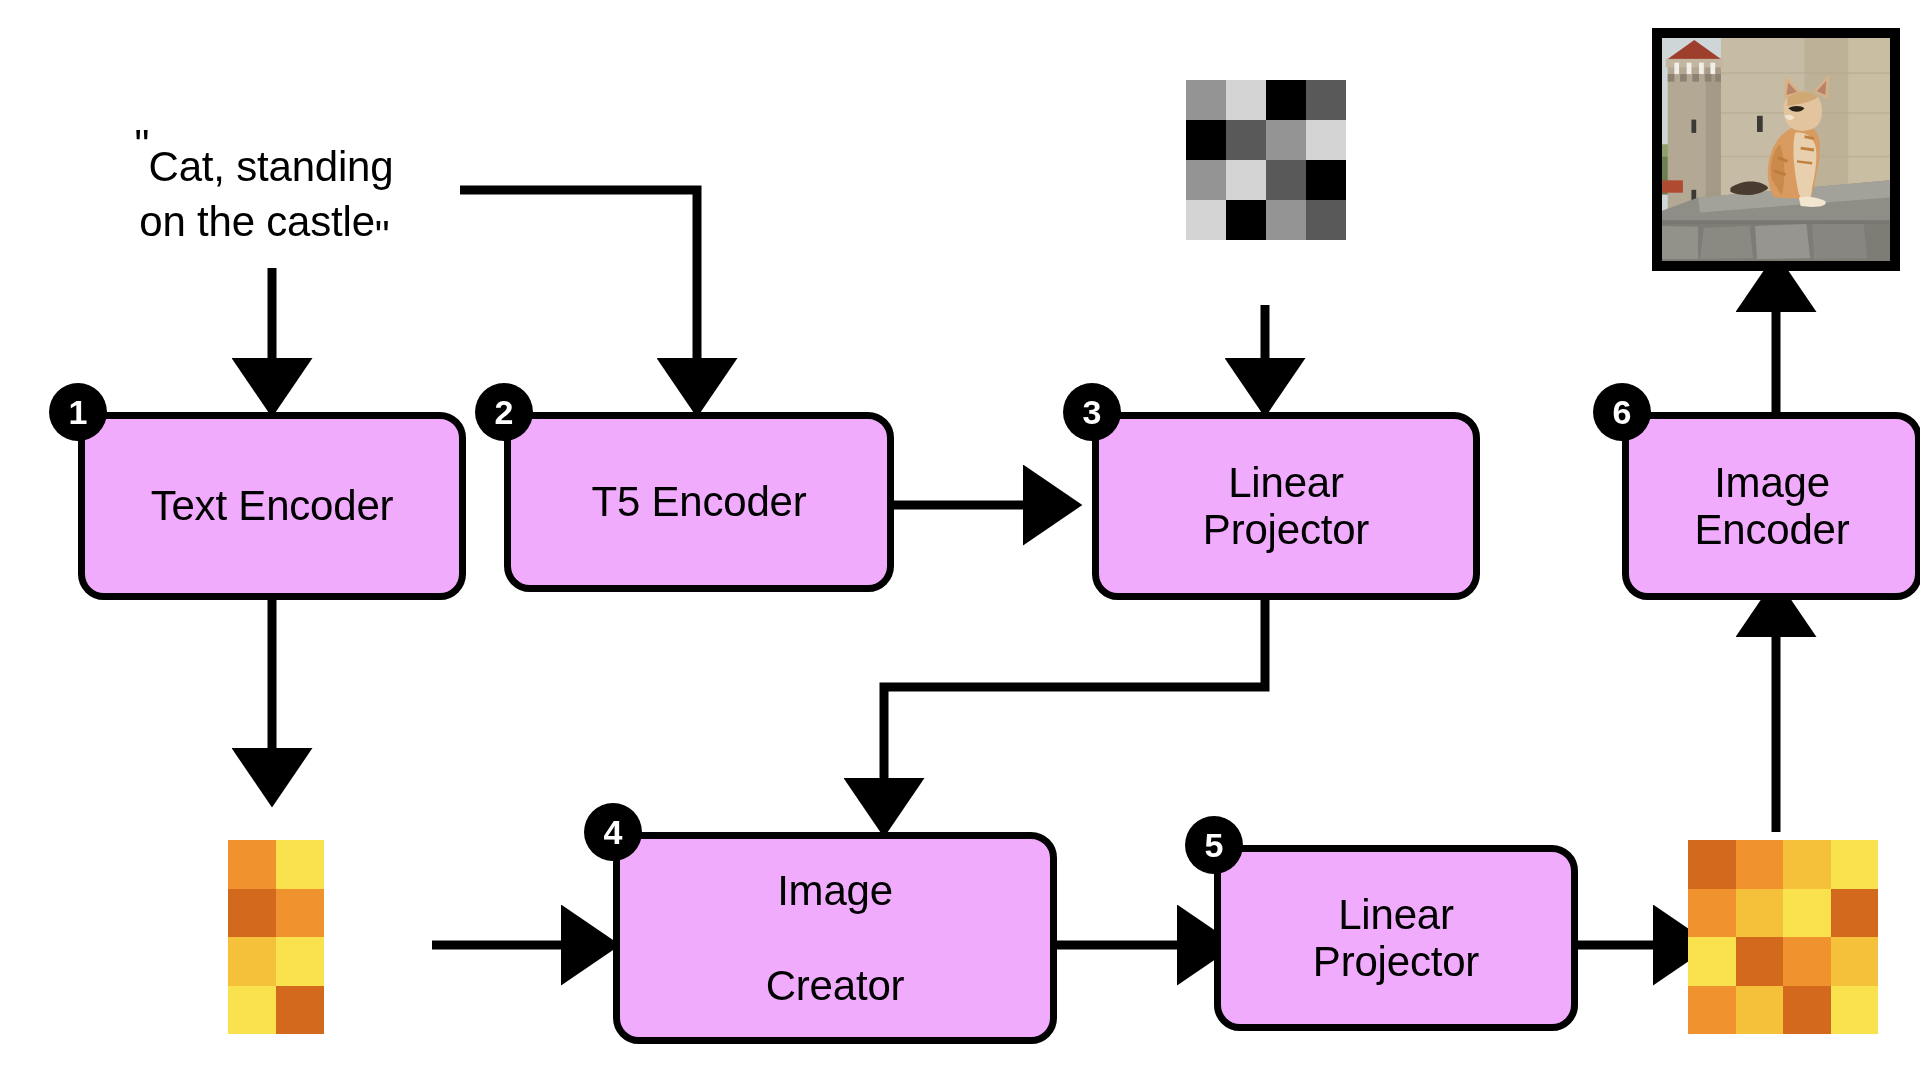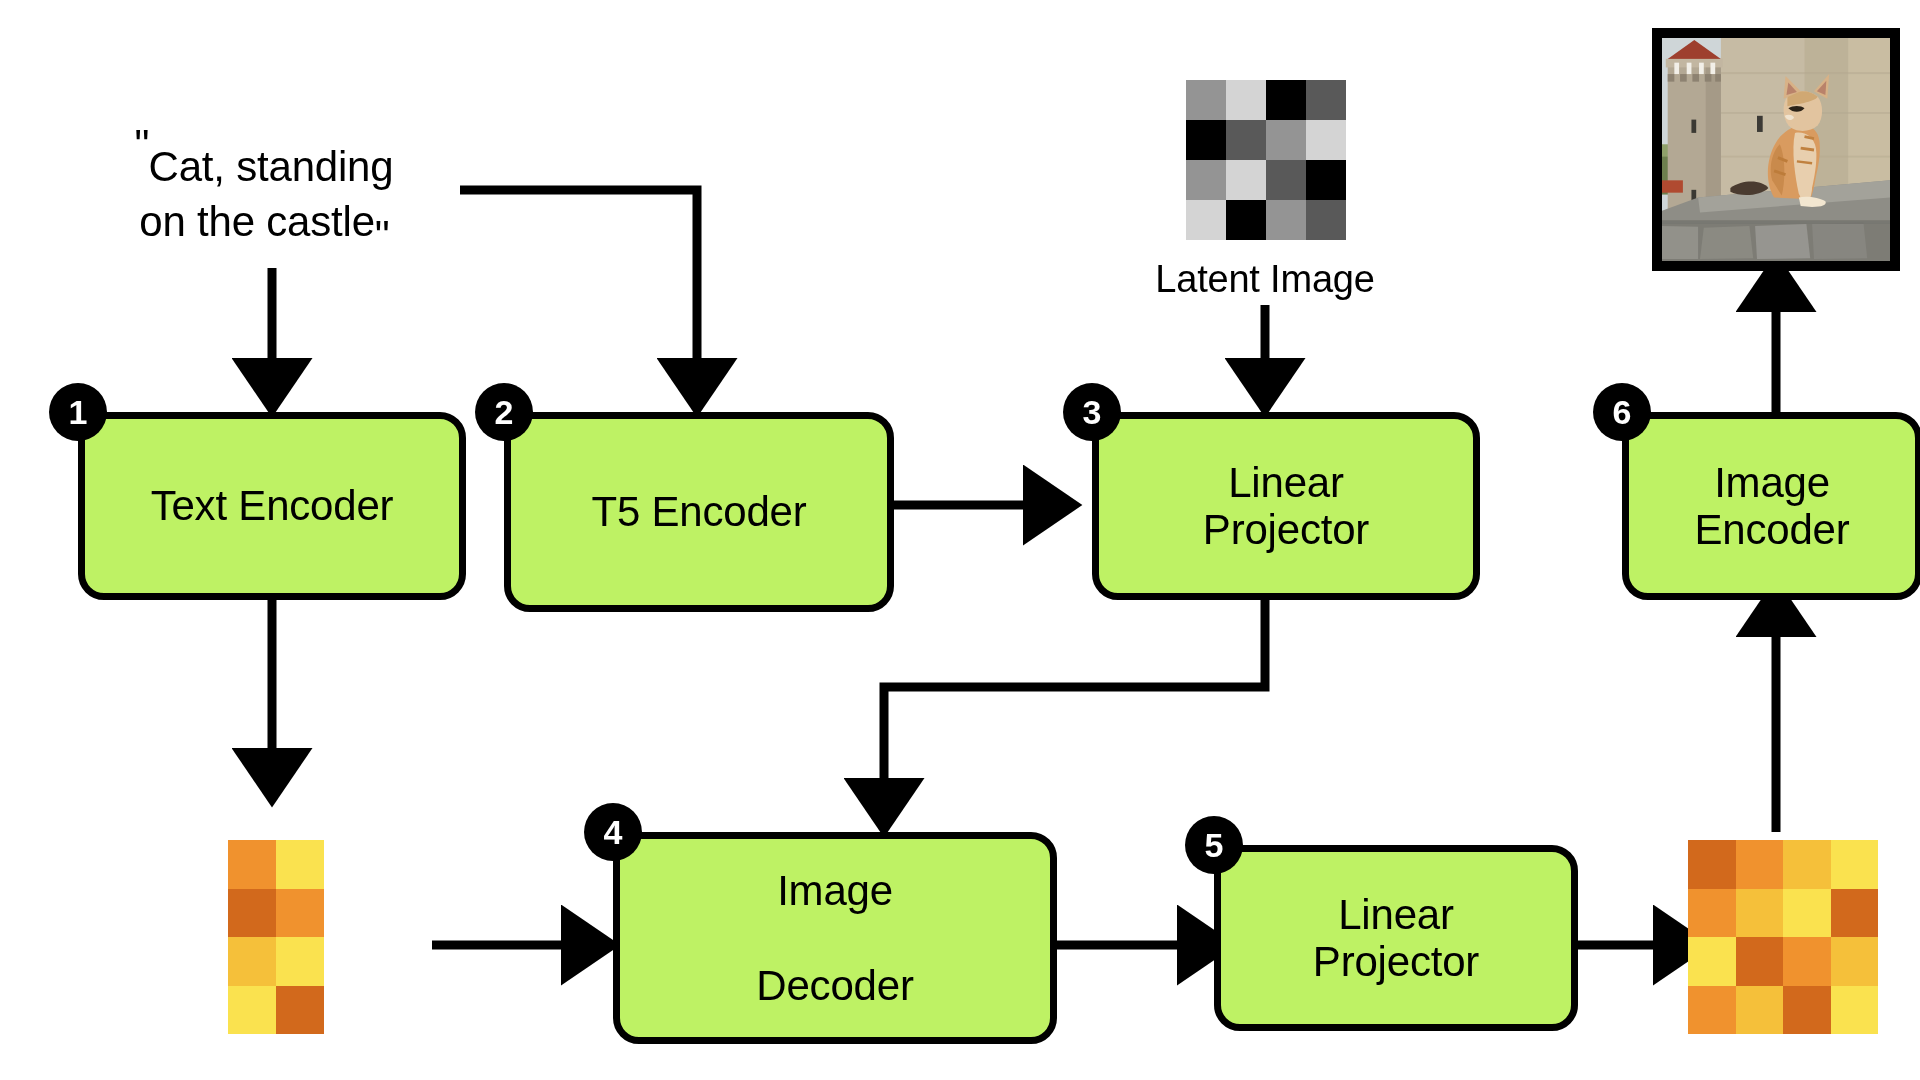--- a/index.html
+++ b/index.html
@@ -47,21 +47,21 @@
     font-size: 42px;
     vertical-align: -14px;
     letter-spacing: -1px;
   }
   
   .node {
     position: absolute;
     box-sizing: border-box;
     border: 7px solid #000000;
     border-radius: 26px;
-    background: #bef264;
+    background: #f0abfc;
     display: flex;
     align-items: center;
     justify-content: center;
     text-align: center;
     font-size: 42px;
     line-height: 1.12;
     color: #000000;
     letter-spacing: -0.2px;
     z-index: 3;
   }
@@ -149,21 +149,21 @@
     <span>on the castle</span><span class="q-close">"</span>
   </div>
 
   <div class="node" style="left:78px; top:412px; width:388px; height:188px;">
     <span class="node-label">Text Encoder</span>
   </div>
   <div class="badge" style="left:49px; top:383px;">
     <span>1</span>
   </div>
 
-  <div class="node" style="left:504px; top:412px; width:390px; height:200px;">
+  <div class="node" style="left:504px; top:412px; width:390px; height:180px;">
     <span class="node-label">T5 Encoder</span>
   </div>
   <div class="badge" style="left:475px; top:383px;">
     <span>2</span>
   </div>
 
   <div class="node" style="left:1092px; top:412px; width:388px; height:188px;">
     <span class="node-label">
       <span>Linear</span><br>
       <span>Projector</span>
@@ -180,21 +180,21 @@
     </span>
   </div>
   <div class="badge" style="left:1593px; top:383px;">
     <span>6</span>
   </div>
 
   <div class="node" style="left:613px; top:832px; width:444px; height:212px;">
     <span class="node-label">
       <span>Image</span><br>
       <br>
-      <span>Decoder</span>
+      <span>Creator</span>
     </span>
   </div>
   <div class="badge" style="left:584px; top:803px;">
     <span>4</span>
   </div>
 
   <div class="node" style="left:1214px; top:845px; width:364px; height:186px;">
     <span class="node-label">
       <span>Linear</span><br>
       <span>Projector</span>
@@ -216,21 +216,20 @@
     <div class="cell" style="background: rgb(212, 212, 212);"></div>
     <div class="cell" style="background: rgb(148, 148, 148);"></div>
     <div class="cell" style="background: rgb(212, 212, 212);"></div>
     <div class="cell" style="background: rgb(89, 89, 89);"></div>
     <div class="cell" style="background: rgb(0, 0, 0);"></div>
     <div class="cell" style="background: rgb(212, 212, 212);"></div>
     <div class="cell" style="background: rgb(0, 0, 0);"></div>
     <div class="cell" style="background: rgb(148, 148, 148);"></div>
     <div class="cell" style="background: rgb(89, 89, 89);"></div>
   </div>
-  <div class="caption" style="left:1105px; top:258px; width:320px;">Latent Image</div>
 
   <div class="grid" style="left:228px; top:840px; width:96px; height:194px;
               grid-template-columns:repeat(2,1fr); grid-template-rows:repeat(4,1fr);">
     <div class="cell" style="background: rgb(240, 146, 46);"></div>
     <div class="cell" style="background: rgb(250, 226, 79);"></div>
     <div class="cell" style="background: rgb(210, 105, 28);"></div>
     <div class="cell" style="background: rgb(240, 146, 46);"></div>
     <div class="cell" style="background: rgb(245, 192, 58);"></div>
     <div class="cell" style="background: rgb(250, 226, 79);"></div>
     <div class="cell" style="background: rgb(250, 226, 79);"></div>

